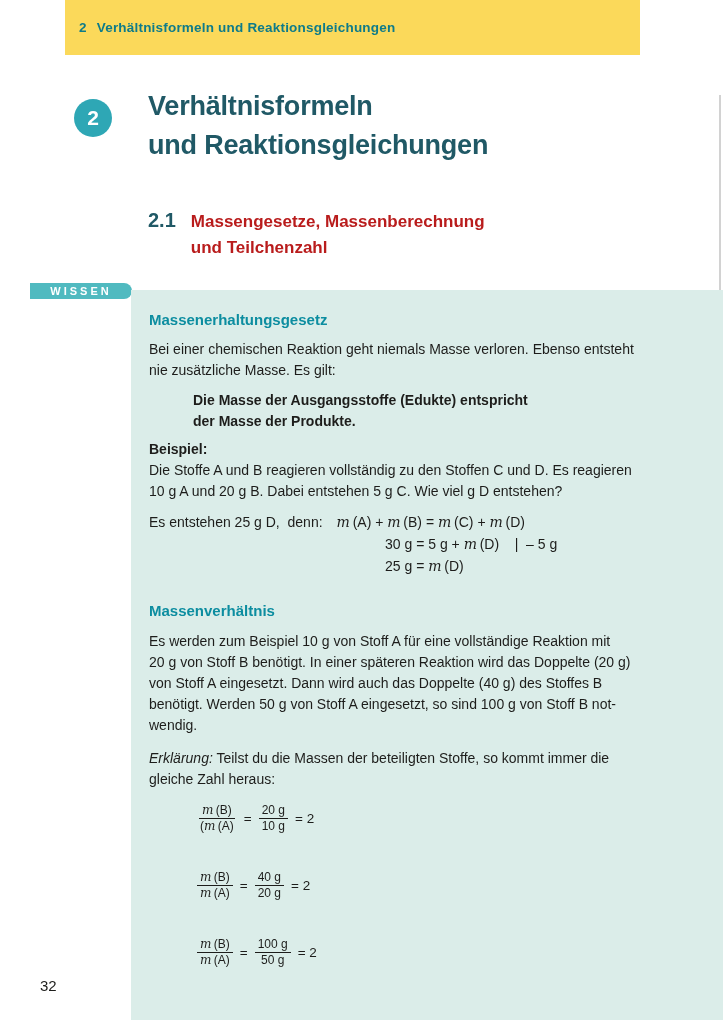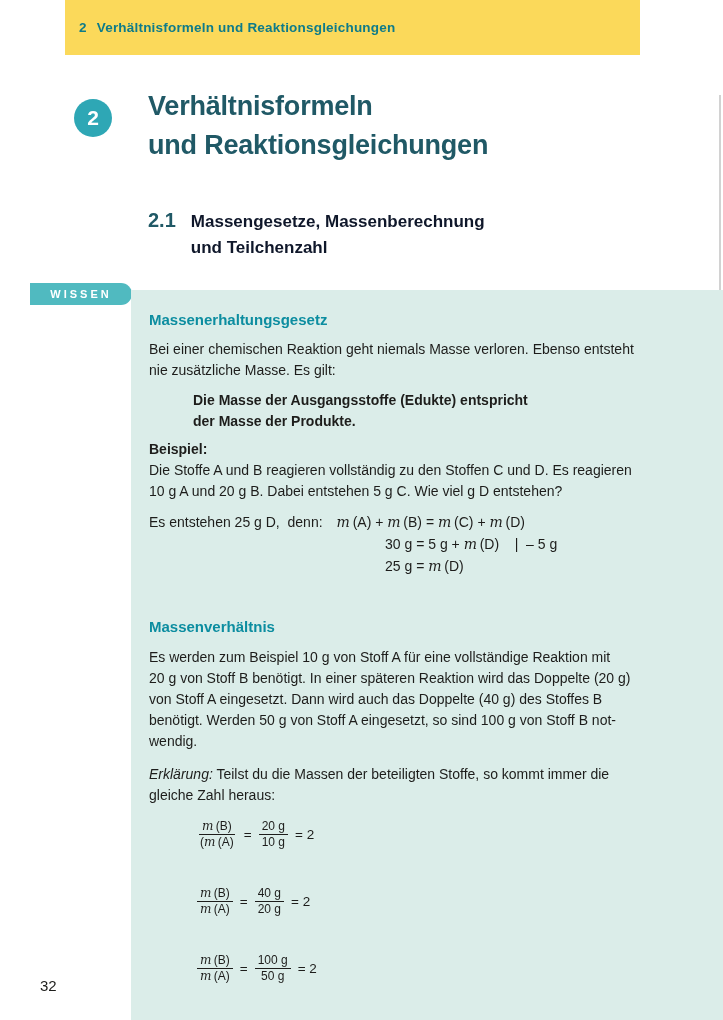--- a/index.html
+++ b/index.html
@@ -65,31 +65,31 @@
     display: flex;
     align-items: baseline;
   }
   .section-num {
     color: #205966;
     font-size: 20px;
     font-weight: 700;
     margin-right: 15px;
   }
   .section-title {
-    color: #0f172a;
+    color: #b91c1c;
     font-size: 17px;
     font-weight: 700;
     line-height: 26px;
   }
 
   
   .wissen-badge {
     position: absolute;
     left: 30px; top: 283px;
-    width: 102px; height: 22px;
+    width: 102px; height: 16px;
     background: #50BAC0;
     border-radius: 0 11px 11px 0;
     color: #ffffff;
     font-size: 11px;
     font-weight: 700;
     letter-spacing: 3px;
     display: flex;
     align-items: center;
     justify-content: center;
   }
@@ -105,21 +105,21 @@
     font-size: 14px;
     line-height: 21px;
   }
   .box-heading {
     color: #0C8DA0;
     font-size: 15px;
     font-weight: 700;
     line-height: 19px;
     margin: 0 0 10px 0;
   }
-  .box-heading.second { margin-top: 40px; }
+  .box-heading.second { margin-top: 24px; }
   .line { white-space: pre; line-height: 21px; }
   .statement {
     margin: 9px 0 0 44px;
     font-weight: 700;
   }
   .example-label { margin-top: 7px; font-weight: 700; }
   .derivation { display: flex; margin-top: 9px; line-height: 22px; }
   .derivation .intro { white-space: pre; }
   .eq { white-space: pre; line-height: 22px; }
   .derivation .eq { margin-left: 14px; }

